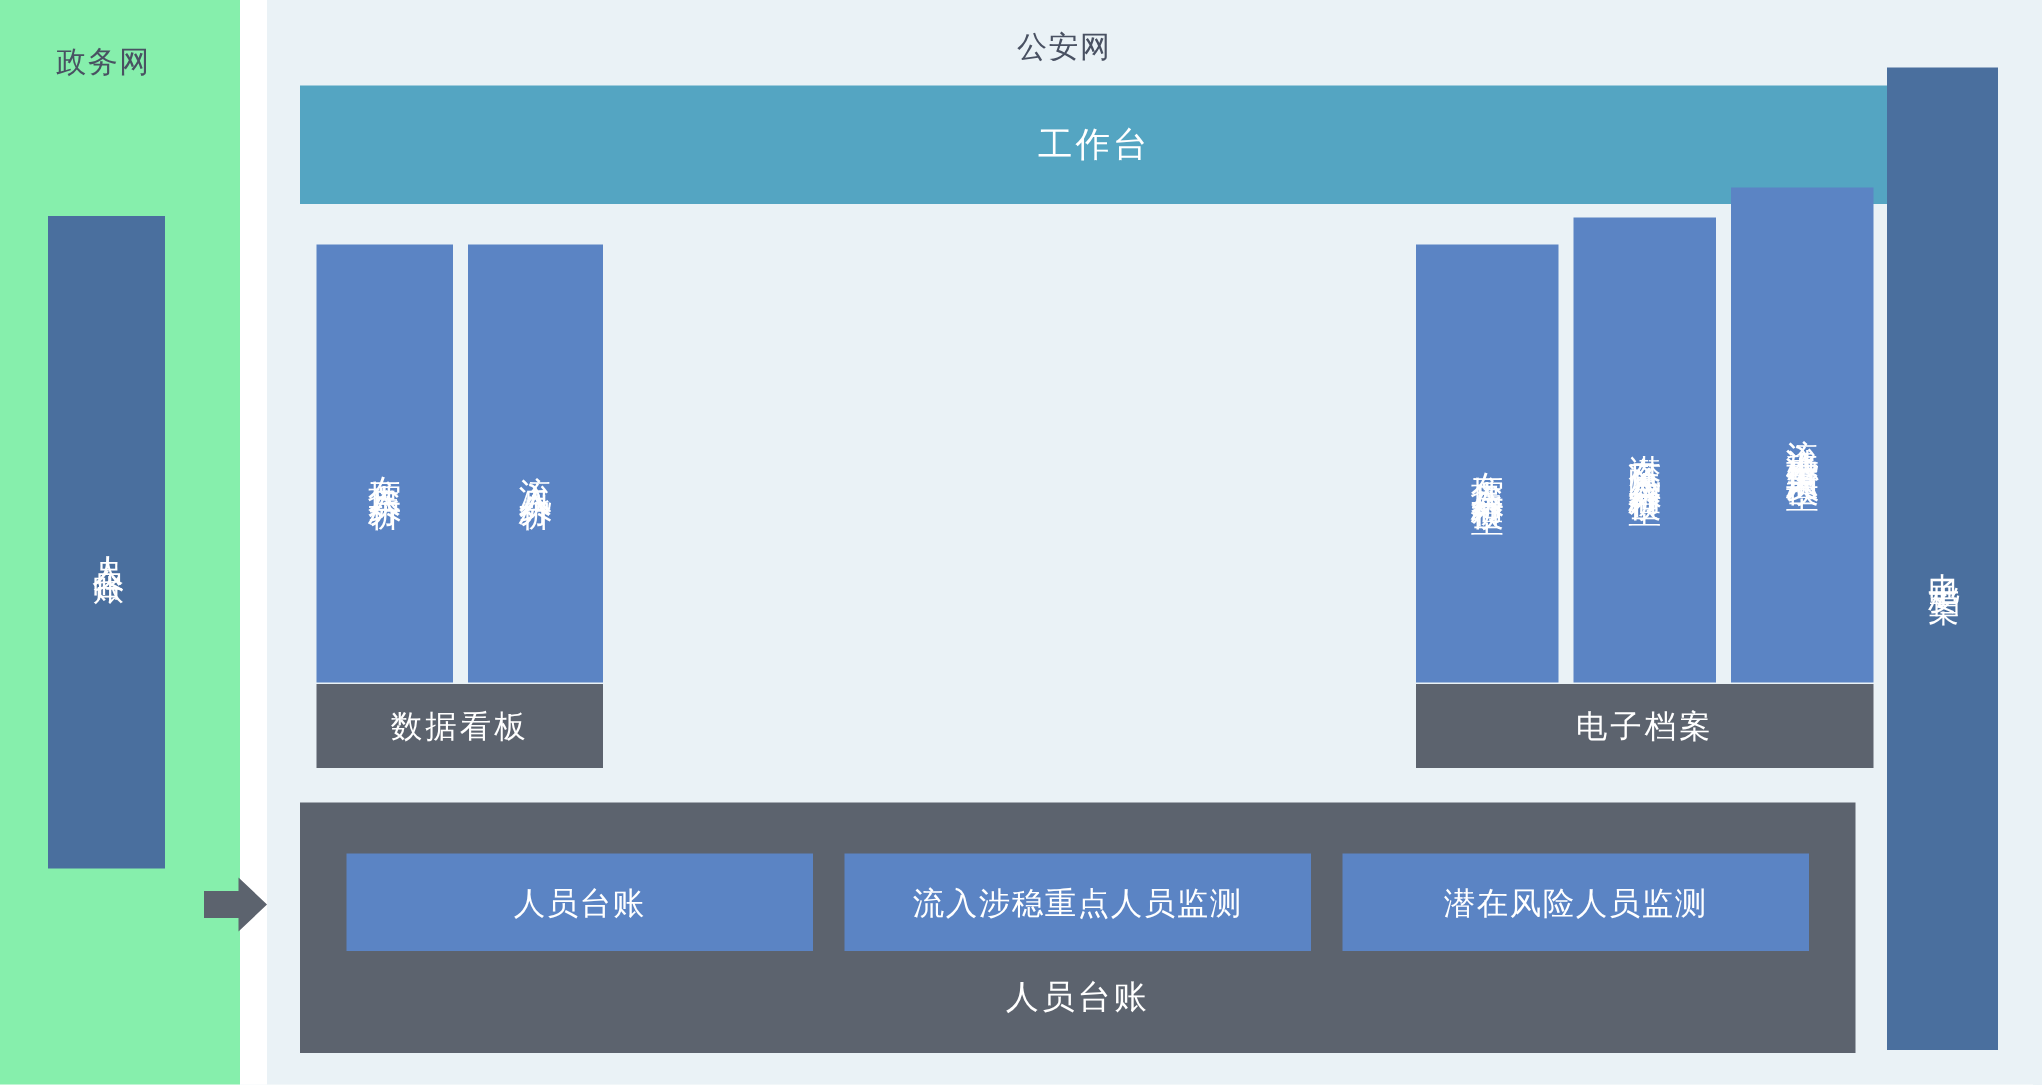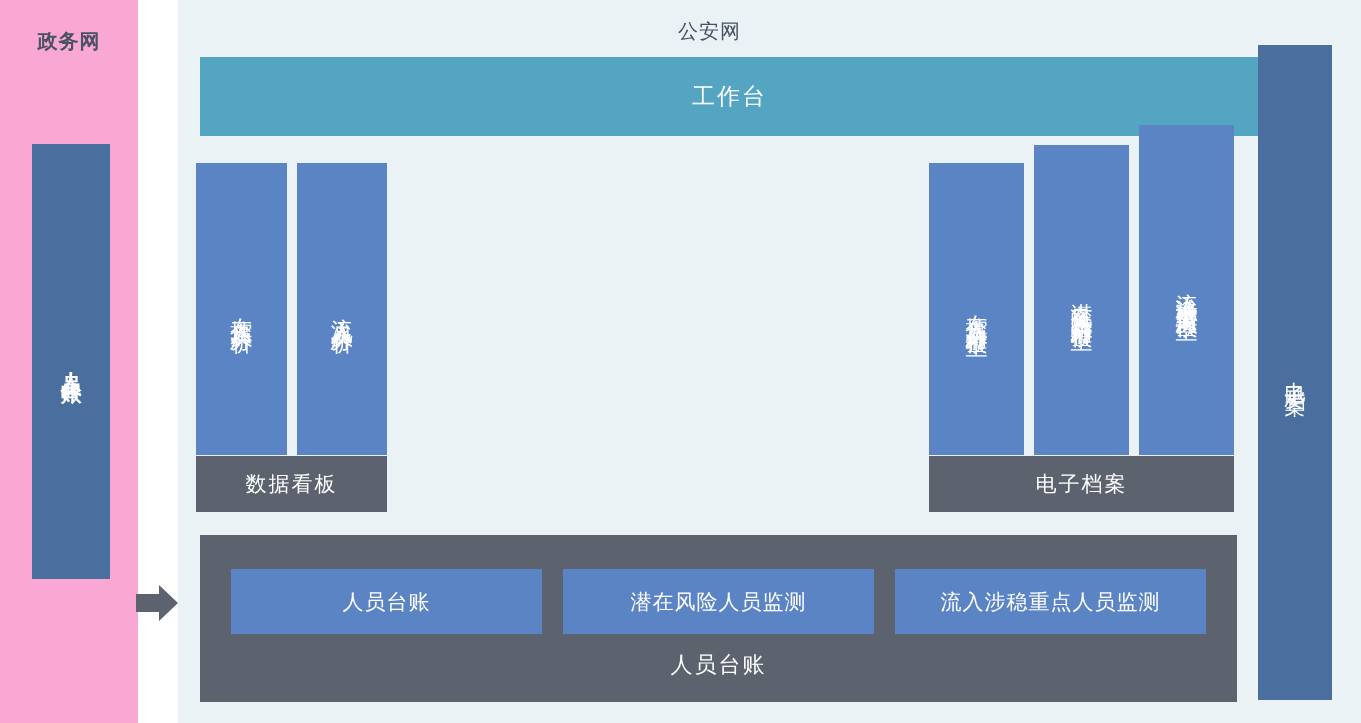--- a/index.html
+++ b/index.html
@@ -12,23 +12,22 @@
     height: 723px;
     font-family: "Liberation Sans", "DejaVu Sans", sans-serif;
     overflow: hidden;
     position: relative;
   }
 
   
   #left-panel {
     position: absolute;
     left: 0; top: 0;
-    width: 138px; height: 723px;
-    background: #f9a8d4;
-    font-weight: bold;
+    width: 160px; height: 723px;
+    background: #86efac;
   }
   #left-panel-title {
     position: absolute;
     left: 0; top: 28px;
     width: 138px;
     text-align: center;
     font-size: 20px;
     color: #495162;
     letter-spacing: 1px;
   }
@@ -81,21 +80,21 @@
     font-size: 23px;
     letter-spacing: 2px;
     display: flex;
     align-items: center;
     justify-content: center;
   }
 
   
   #groups-row {
     position: absolute;
-    left: 18px; top: 163px;
+    left: 33px; top: 163px;
     width: 1059px; height: 382px;
   }
   .group {
     position: absolute;
     top: 0;
     height: 349px;
   }
   .group-columns {
     position: absolute;
     left: 0; right: 0; top: 0;
@@ -246,24 +245,24 @@
     </div>
 
   </div>
 
   <div id="ledger-panel">
     <div id="ledger-buttons">
       <div class="ledger-btn">
         <span>人员台账</span>
       </div>
       <div class="ledger-btn">
+        <span>流入涉稳重点人员监测</span>
+      </div>
+      <div class="ledger-btn">
         <span>潜在风险人员监测</span>
-      </div>
-      <div class="ledger-btn">
-        <span>流入涉稳重点人员监测</span>
       </div>
     </div>
     <div id="ledger-panel-label">人员台账</div>
   </div>
 
   <div id="archive-bar">
     <span>电子档案</span>
   </div>
 
 </div>

